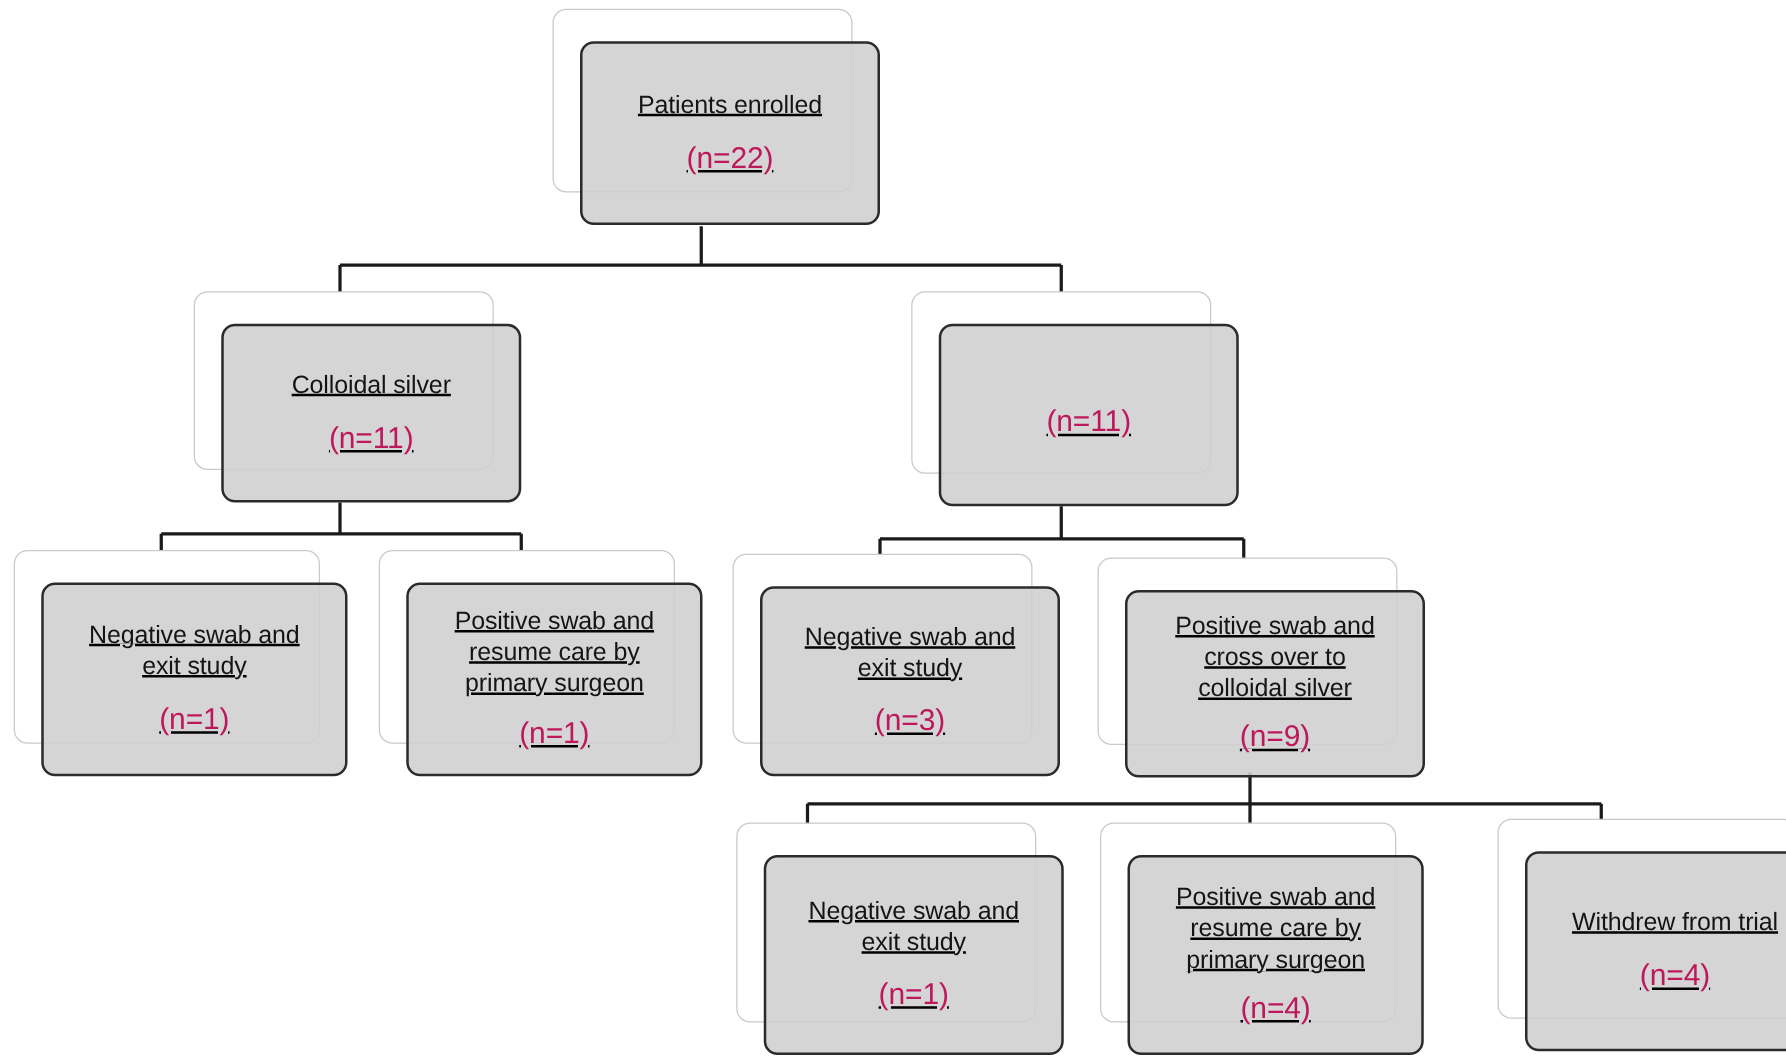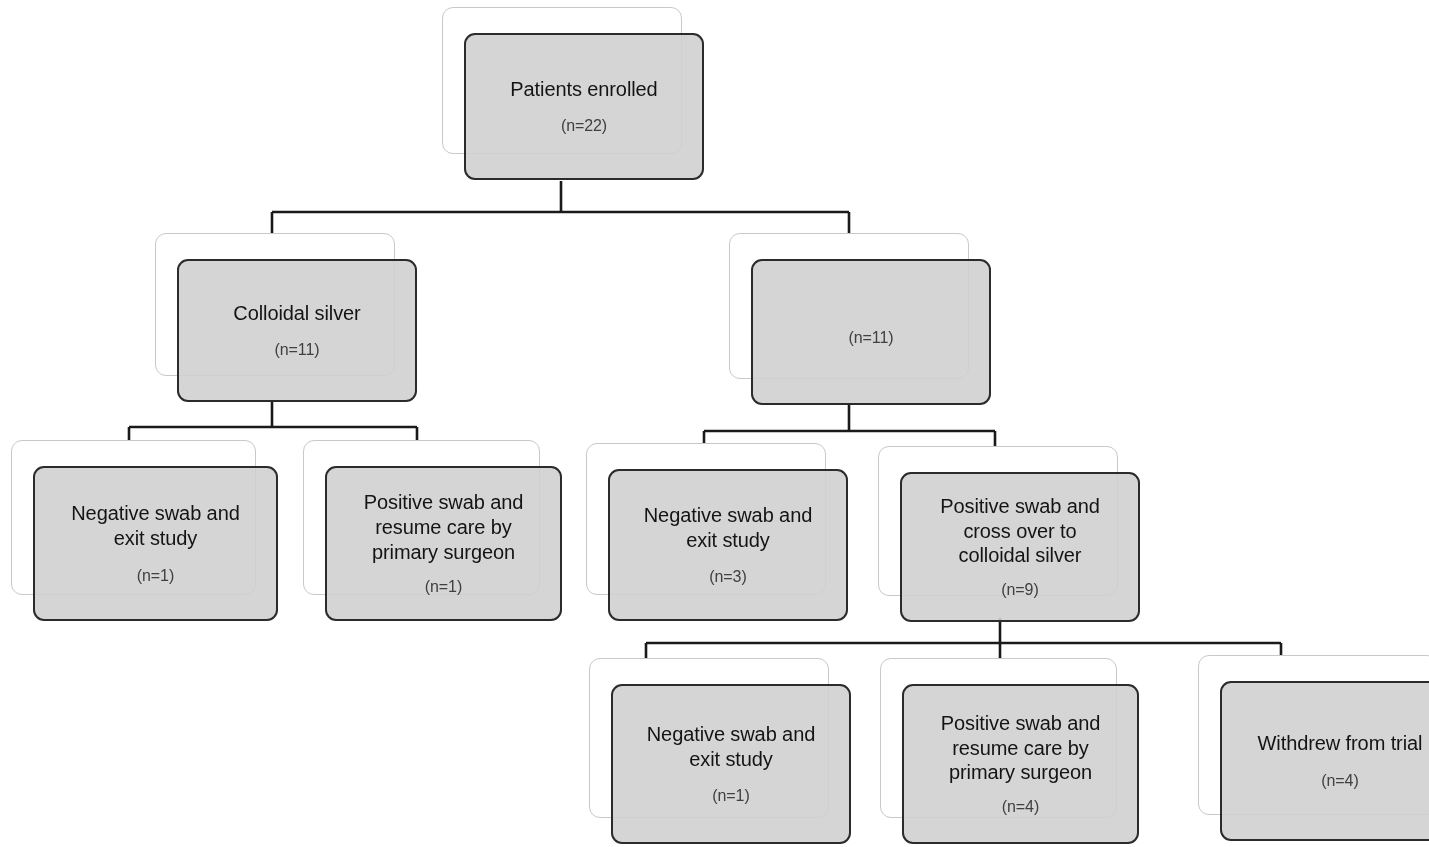--- a/index.html
+++ b/index.html
@@ -59,32 +59,33 @@
     height: 100%;
     box-sizing: border-box;
     background: rgba(207, 207, 207, 0.88);
     border: 2.6px solid #2b2b2b;
     border-radius: 11px;
     display: flex;
     flex-direction: column;
     align-items: center;
     justify-content: center;
     padding: 4px 10px;
+    text-decoration: underline;
   }
   .node .node-label {
     color: #141414;
     font-size: 20px;
     line-height: 1.24;
     text-align: center;
     white-space: pre-line;
     letter-spacing: -0.1px;
   }
   .node .node-count {
-    color: #404040;
-    font-size: 16px;
+    color: #be185d;
+    font-size: 24px;
     line-height: 1.24;
     text-align: left;
     margin-top: 15px;
     letter-spacing: -0.1px;
   }
   .node.compact .node-count {
     margin-top: 12px;
   }
 </style>
 </head>

